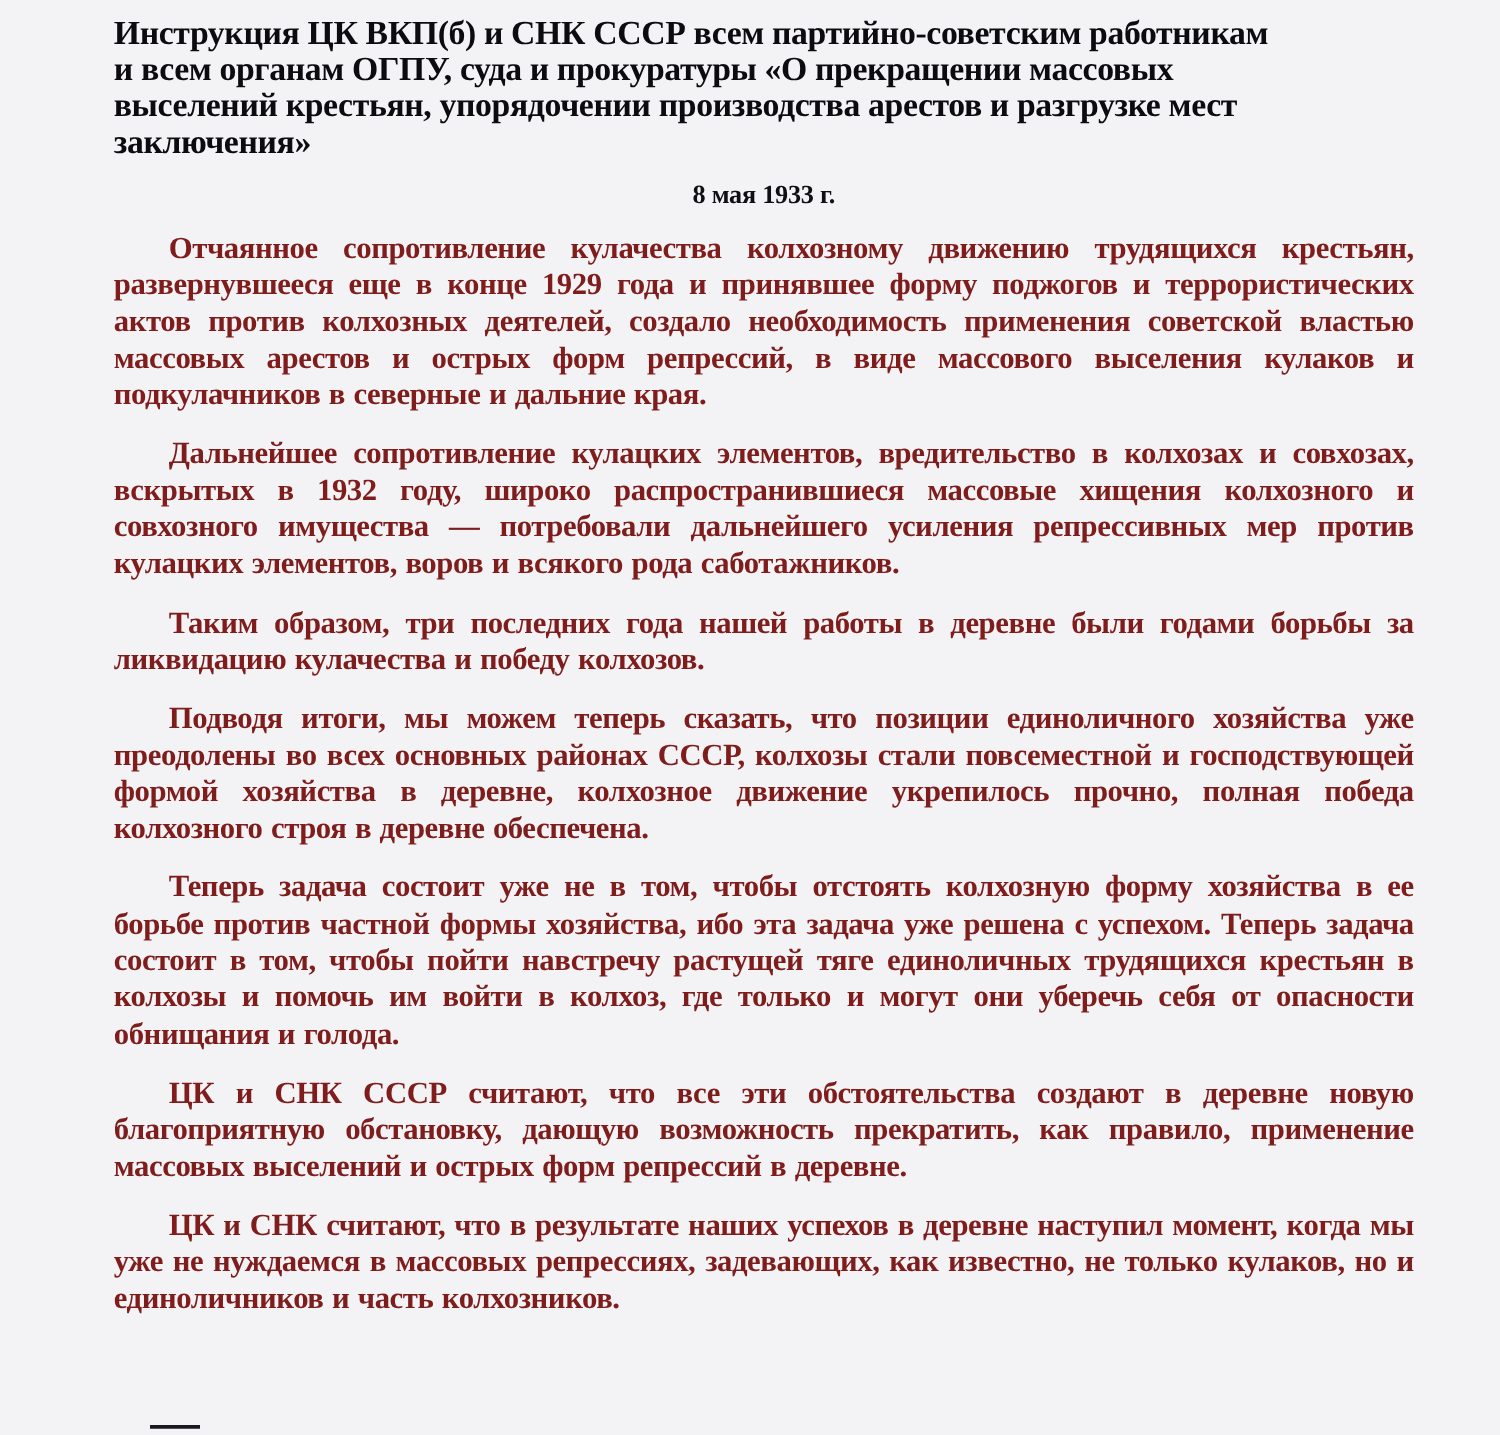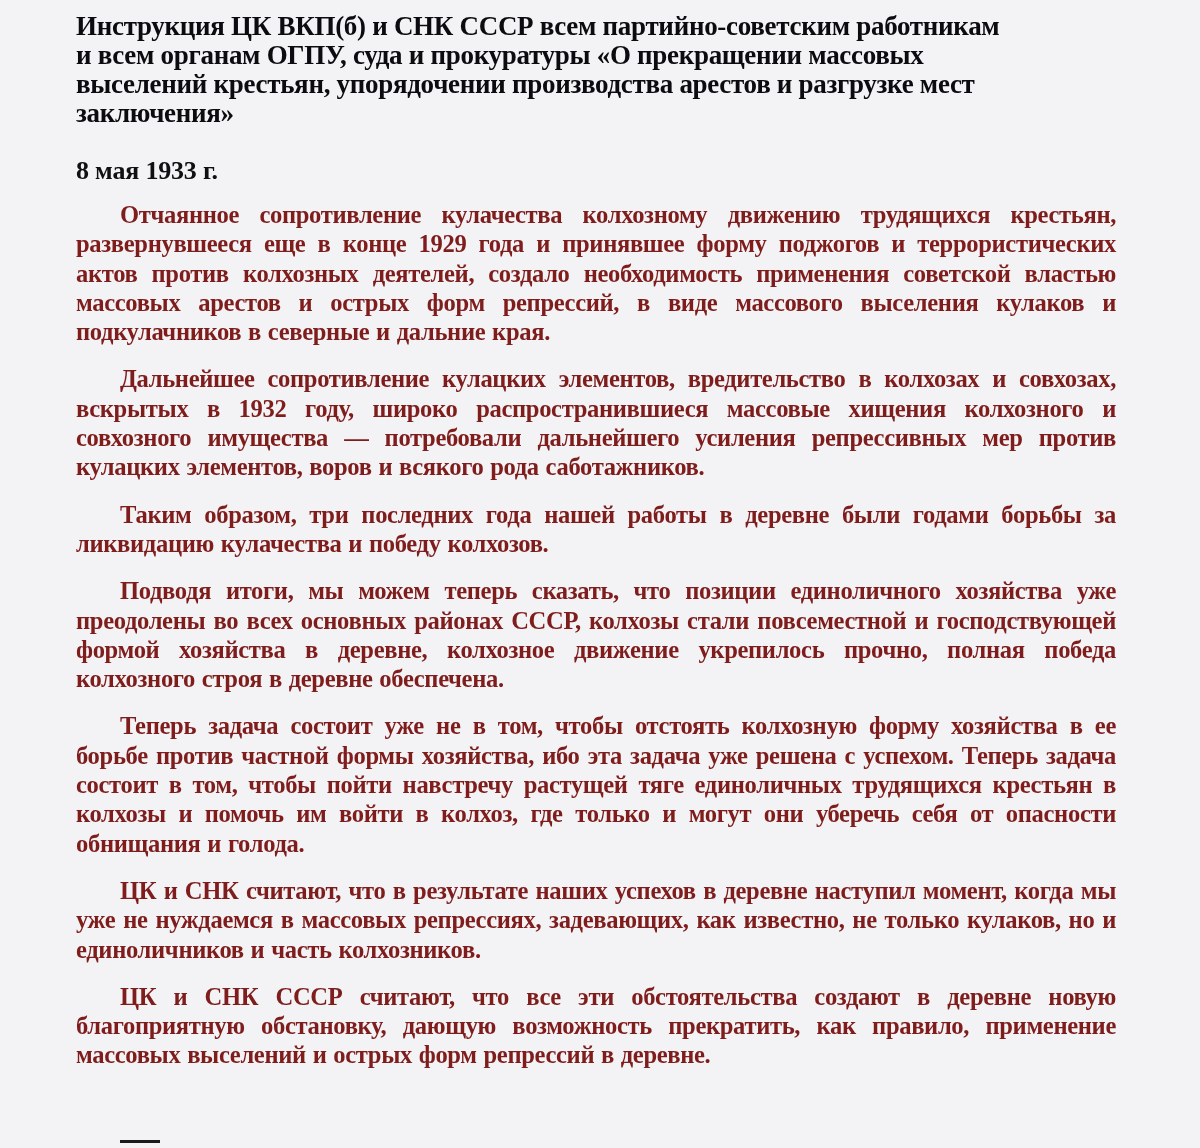--- a/index.html
+++ b/index.html
@@ -10,39 +10,39 @@
     width: 1200px;
     height: 1148px;
     overflow: hidden;
     background: #f3f3f5;
     color: #111114;
     font-family: "Liberation Serif", "DejaVu Serif", serif;
     position: relative;
   }
   .page {
     position: absolute;
-    left: 76px;
+    left: 91px;
     top: 12px;
     width: 1040px;
   }
   .title {
     font-family: "Liberation Serif", "DejaVu Serif", serif;
     font-weight: bold;
     font-size: 27px;
     line-height: 29px;
     letter-spacing: -0.3px;
     margin: 0;
     width: 940px;
     color: #0c0c10;
   }
   .date {
-    text-align: left;
-    font-size: 26px;
+    text-align: center;
+    font-size: 21px;
     line-height: 30px;
-    margin-top: 28px;
+    margin-top: 12px;
     font-weight: bold;
     color: #101014;
     letter-spacing: -0.2px;
   }
   .body {
     margin-top: 14px;
   }
   .para {
     font-size: 24.6px;
     line-height: 29.3px;
@@ -70,17 +70,17 @@
 
 <div class="page">
   <h1 class="title">Инструкция ЦК ВКП(б) и СНК СССР всем партийно-советским работникам и всем органам ОГПУ, суда и прокуратуры «О прекращении массовых выселений крестьян, упорядочении производства арестов и разгрузке мест заключения»</h1>
   <div class="date">8 мая 1933 г.</div>
   <div class="body">
     <p class="para">Отчаянное сопротивление кулачества колхозному движению трудящихся крестьян, развернувшееся еще в конце 1929 года и принявшее форму поджогов и террористических актов против колхозных деятелей, создало необходимость применения советской властью массовых арестов и острых форм репрессий, в виде массового выселения кулаков и подкулачников в северные и дальние края.</p>
     <p class="para gap">Дальнейшее сопротивление кулацких элементов, вредительство в колхозах и совхозах, вскрытых в 1932 году, широко распространившиеся массовые хи­щения колхозного и совхозного имущества — потребовали дальнейшего усиле­ния репрессивных мер против кулацких элементов, воров и всякого рода сабо­тажников.</p>
     <p class="para gap">Таким образом, три последних года нашей работы в деревне были годами борьбы за ликвидацию кулачества и победу колхозов.</p>
     <p class="para gap">Подводя итоги, мы можем теперь сказать, что позиции единоличного хо­зяйства уже преодолены во всех основных районах СССР, колхозы стали по­всеместной и господствующей формой хозяйства в деревне, колхозное движе­ние укрепилось прочно, полная победа колхозного строя в деревне обеспечена.</p>
     <p class="para gap">Теперь задача состоит уже не в том, чтобы отстоять колхозную форму хо­зяйства в ее борьбе против частной формы хозяйства, ибо эта задача уже ре­шена с успехом. Теперь задача состоит в том, чтобы пойти навстречу растущей тяге единоличных трудящихся крестьян в колхозы и помочь им войти в колхоз, где только и могут они уберечь себя от опасности обнищания и голода.</p>
+    <p class="para gap">ЦК и СНК СССР считают, что все эти обстоятельства создают в деревне новую благоприятную обстановку, дающую возможность прекратить, как пра­вило, применение массовых выселений и острых форм репрессий в деревне.</p>
     <p class="para gap">ЦК и СНК считают, что в результате наших успехов в деревне наступил момент, когда мы уже не нуждаемся в массовых репрессиях, задевающих, как известно, не только кулаков, но и единоличников и часть колхозников.</p>
-    <p class="para gap">ЦК и СНК СССР считают, что все эти обстоятельства создают в деревне новую благоприятную обстановку, дающую возможность прекратить, как пра­вило, применение массовых выселений и острых форм репрессий в деревне.</p>
   </div>
 </div>
 <div class="cutline"></div>
 
 </body></html>

